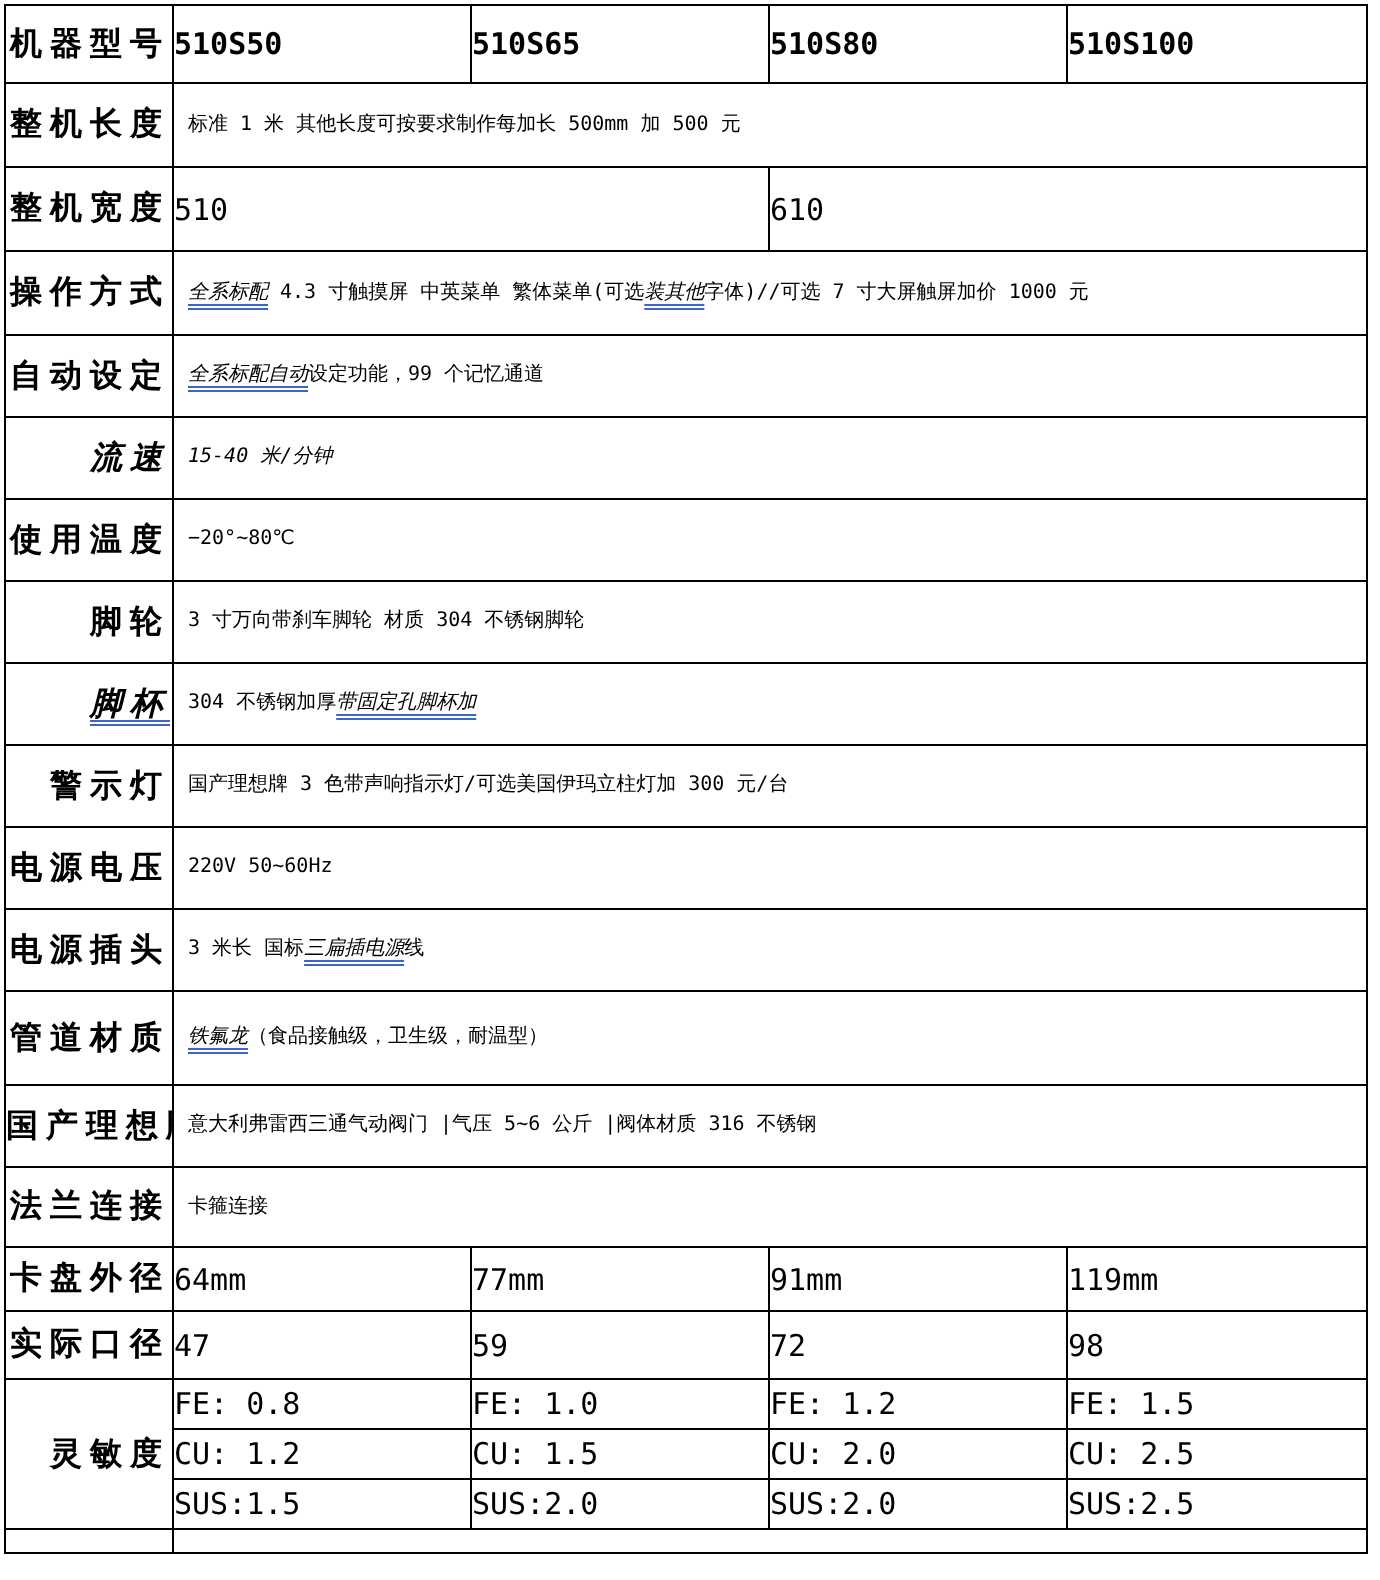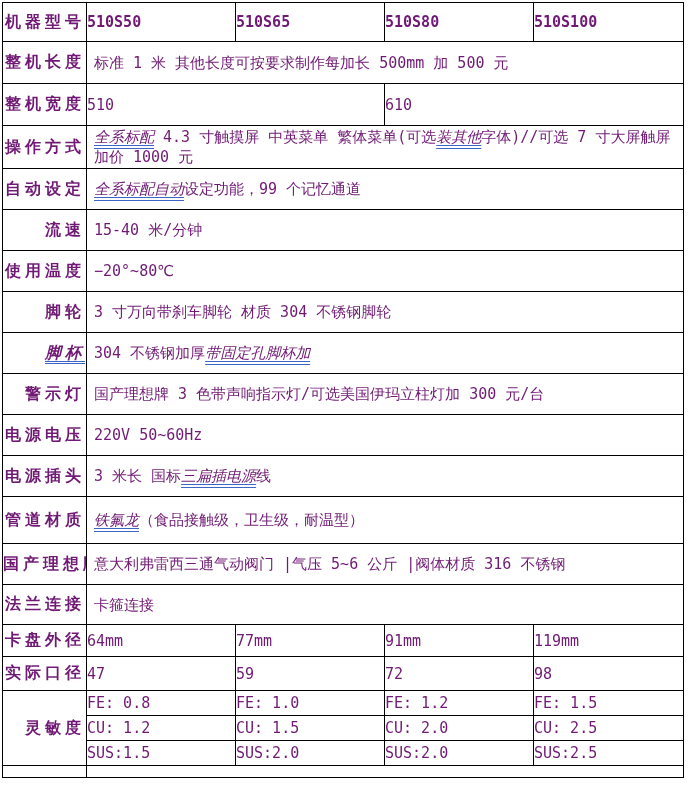--- a/index.html
+++ b/index.html
@@ -14,40 +14,40 @@
     width: 690px;
     height: 790px;
     overflow: hidden;
   }
   table.spec {
     border-collapse: collapse;
     table-layout: fixed;
     margin: 2px 0 0 2px;
     width: 682px;
     font-family: "DejaVu Sans Mono", "DejaVu Sans", monospace;
-    color: #701a75;
+    color: #000000;
   }
   table.spec td {
     border: 1px solid var(--border-color, #000);
     overflow: hidden;
     vertical-align: middle;
   }
   
   td.lbl {
     font-weight: bold;
     font-size: 16px;
     text-align: right;
     padding: 0 1px 0 0;
     letter-spacing: 4px;
     font-family: "DejaVu Sans", "Liberation Sans", sans-serif;
     white-space: nowrap;
   }
   
   td.txt {
-    font-size: 15px;
+    font-size: 10px;
     text-align: left;
     padding: 1px 4px 1px 7px;
     line-height: 20px;
   }
   
   td.num {
     font-size: 15px;
     text-align: left;
     padding: 0;
   }
@@ -91,21 +91,21 @@
           <td class="num" colspan="2">610</td>
         </tr>
         <tr style="height: 42px; padding-left: 31px;">
           <td class="lbl">操作方式</td>
           <td class="txt" colspan="4"><span class="u">全系标配</span><span> 4.3 寸触摸屏 中英菜单 繁体菜单(可选</span><span class="u">装其他</span><span>字体)//可选 7 寸大屏触屏加价 1000 元</span></td>
         </tr>
         <tr style="height: 41px;">
           <td class="lbl">自动设定</td>
           <td class="txt" colspan="4"><span class="u">全系标配自动</span><span>设定功能，99 个记忆通道</span></td>
         </tr>
-        <tr style="height: 41px;">
+        <tr style="height: 41px; font-style: italic;">
           <td class="lbl">流速</td>
           <td class="txt" colspan="4"><span>15-40 米/分钟</span></td>
         </tr>
         <tr style="height: 41px;">
           <td class="lbl">使用温度</td>
           <td class="txt" colspan="4"><span>−20°~80℃</span></td>
         </tr>
         <tr style="height: 41px;">
           <td class="lbl">脚轮</td>
           <td class="txt" colspan="4"><span>3 寸万向带刹车脚轮 材质 304 不锈钢脚轮</span></td>

